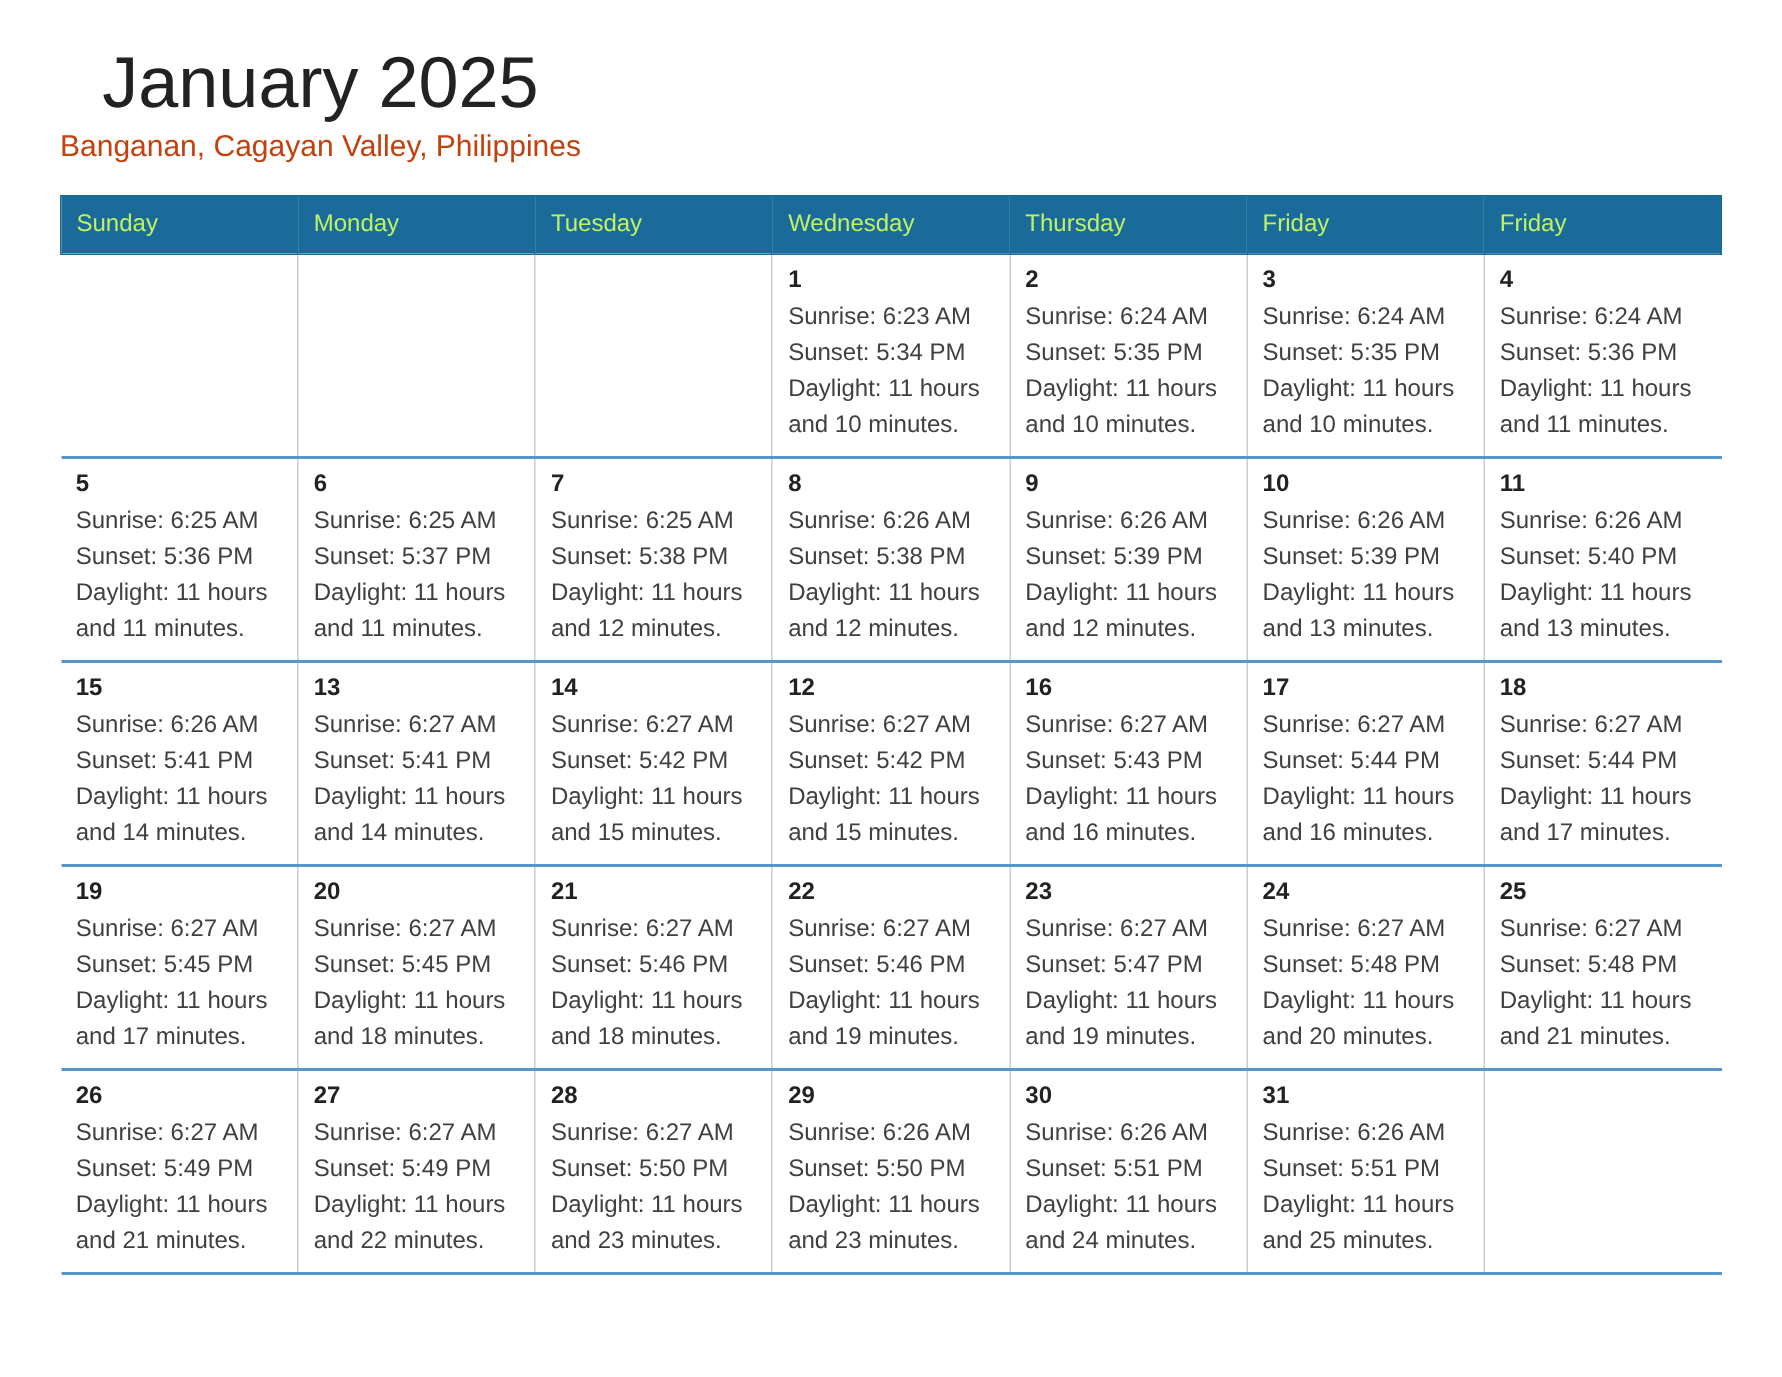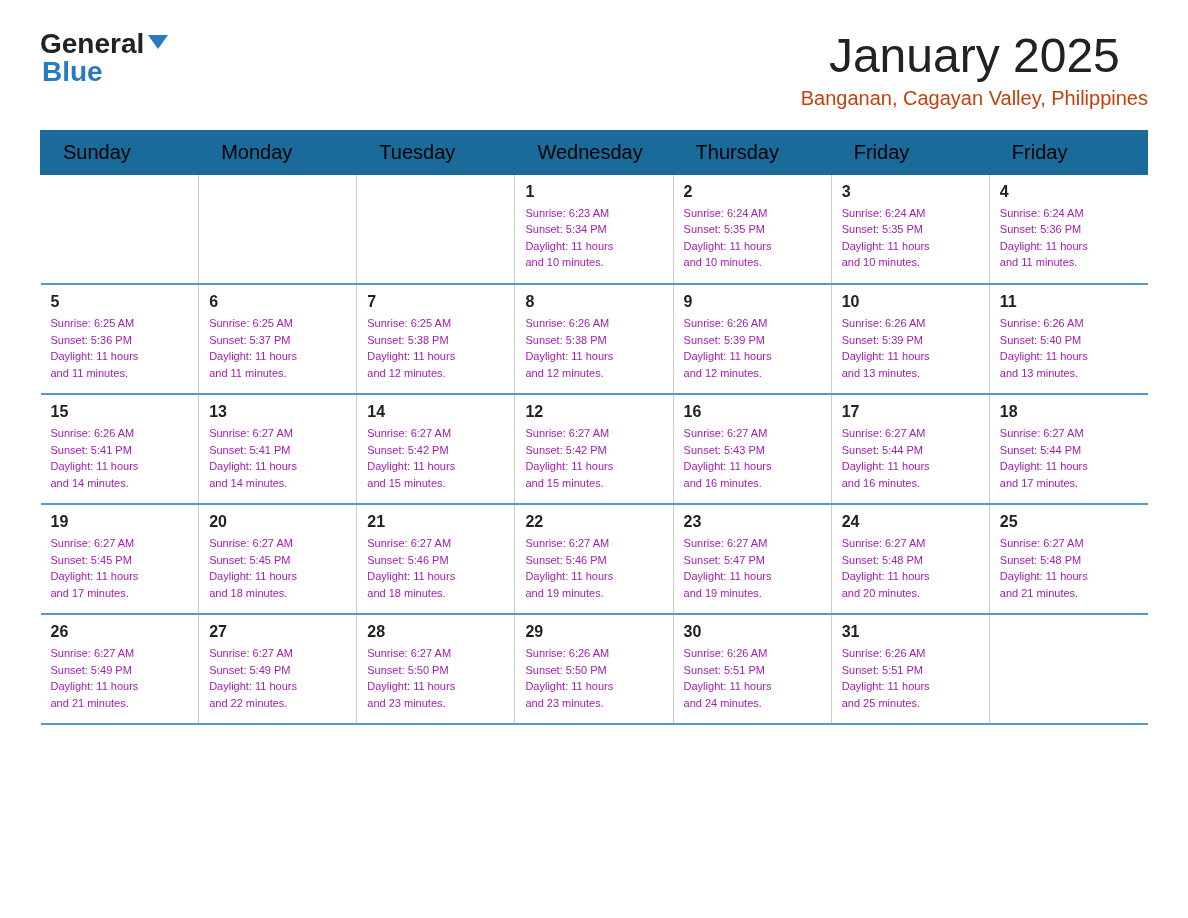--- a/index.html
+++ b/index.html
@@ -67,24 +67,24 @@
     }
     table {
       width: 100%;
       border-collapse: collapse;
       table-layout: fixed;
     }
     thead tr {
       background-color: #1a6b9a;
     }
     thead th {
-      color: #000000;
-      font-size: 20px;
+      color: #bef264;
+      font-size: 16px;
       font-weight: normal;
-      padding: 10px 22px;
+      padding: 10px 10px;
       text-align: left;
       border: 1px solid #1a6b9a;
     }
     tbody tr {
       border-bottom: 2px solid #5599cc;
     }
     tbody td {
       vertical-align: top;
       padding: 8px 10px;
       font-size: 13px;
@@ -96,41 +96,32 @@
       border-right: none;
     }
     .day-number {
       font-size: 16px;
       font-weight: bold;
       color: #222;
       display: block;
       margin-bottom: 4px;
     }
     .day-info {
-      font-size: 11px;
-      color: #a21caf;
+      font-size: 16px;
+      color: #404040;
       line-height: 1.5;
     }
     .empty-cell {
       background: #fff;
     }
   </style>
 </head>
 <body>
 
 <div class="header">
-  <div class="logo">
-    <div class="logo-row">
-      <span class="logo-general">General</span>
-      <span class="logo-arrow"></span>
-    </div>
-    <div class="logo-row">
-      <span class="logo-blue">Blue</span>
-    </div>
-  </div>
   <div class="title-section">
     <div class="month-title">January 2025</div>
     <div class="location">Banganan, Cagayan Valley, Philippines</div>
   </div>
 </div>
 
 <table>
   <thead>
     <tr>
     <th>Sunday</th>

